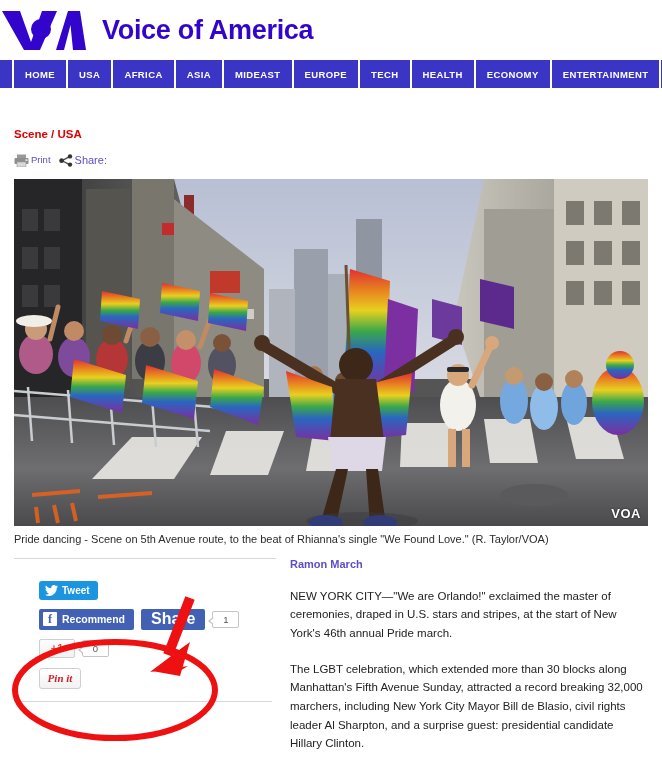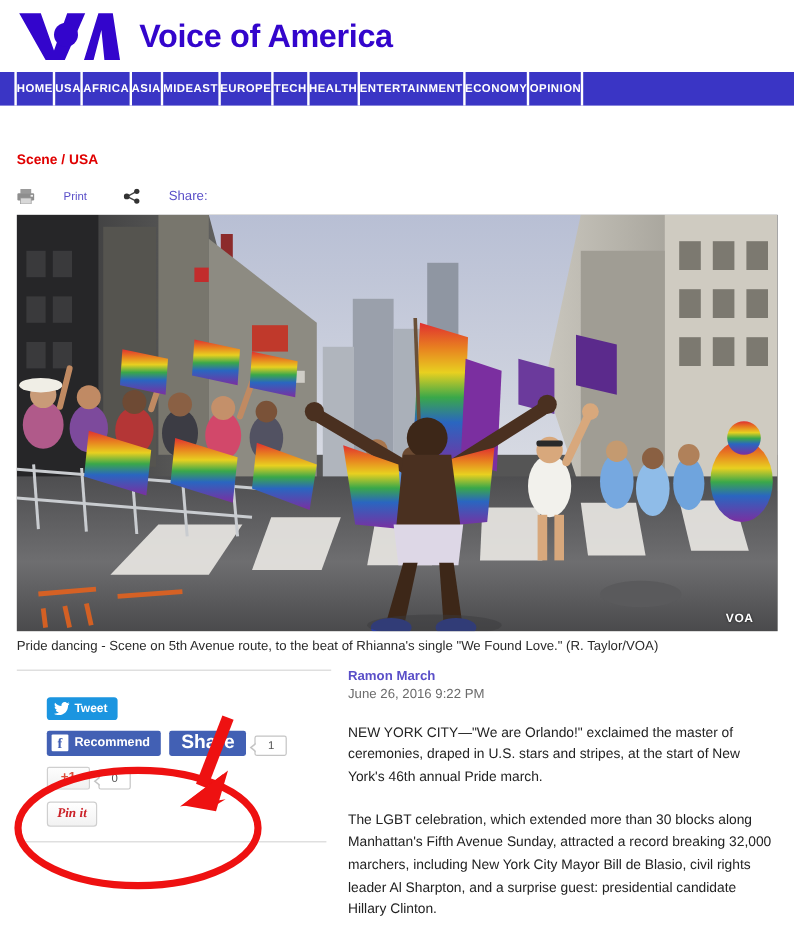--- a/index.html
+++ b/index.html
@@ -11,21 +11,20 @@
     width: 662px;
     height: 781px;
     overflow: hidden;
     font-family: "Liberation Sans", sans-serif;
     position: relative;
   }
 
   
   .masthead {
     height: 60px;
-    padding-left: 14px;
     display: flex;
     align-items: center;
     background: #ffffff;
   }
   .voa-logo-mark {
     width: 86px;
     height: 42px;
     flex: none;
     display: block;
   }
@@ -50,21 +49,21 @@
     border-bottom: 2px solid #ffffff;
   }
   .nav-item {
     display: flex;
     align-items: center;
     justify-content: center;
     color: #ffffff;
     font-size: 9.5px;
     font-weight: bold;
     letter-spacing: 0.4px;
-    padding: 0 0;
+    padding: 0 11px;
     border-right: 2px solid #ffffff;
     cursor: pointer;
     white-space: nowrap;
   }
   .nav-item:first-child {
     border-left: 2px solid #ffffff;
     margin-left: 12px;
   }
 
   
@@ -86,22 +85,22 @@
     font-weight: bold;
     color: #1a1a1a;
     line-height: 1.25;
     letter-spacing: -0.2px;
   }
 
   
   .util-row {
     margin-top: 14px;
     display: flex;
-    align-items: flex-end;
-    gap: 24px;
+    align-items: flex-start;
+    gap: 2px;
     height: 16px;
   }
   .printer-icon { width: 15px; height: 13px; display:block; }
   .util-link {
     font-size: 9.5px;
     color: #5A4FC8;
     cursor: pointer;
   }
   .share-icon { width: 14px; height: 13px; display:block; margin-left: 6px;}
   .util-label {
@@ -114,24 +113,24 @@
     margin-top: 9px;
     position: relative;
     width: 634px;
     height: 347px;
     overflow: hidden;
     background: #555;
   }
   .photo-svg { display:block; width: 634px; height: 347px; }
   .photo-credit {
     position: absolute;
-    right: 20px;
+    right: 7px;
     bottom: 5px;
     color: #ffffff;
-    font-size: 10px;
+    font-size: 13px;
     font-weight: bold;
     letter-spacing: 0.5px;
     text-shadow: 0 0 2px rgba(0,0,0,.8);
   }
   .caption {
     margin-top: 6px;
     font-size: 11px;
     color: #2b2b2b;
     line-height: 1.35;
   }
@@ -149,21 +148,21 @@
     border-top: 1px solid #d7d7d7;
     position: relative;
   }
   .col-article {
     flex: 1;
     padding-left: 14px;
     box-sizing: border-box;
   }
 
   
-  .sb-row { display: flex; align-items: flex-end; margin-bottom: 9px; padding-left: 25px; }
+  .sb-row { display: flex; align-items: center; margin-bottom: 9px; padding-left: 25px; }
 
   .btn-tweet {
     display: inline-flex;
     align-items: center;
     gap: 4px;
     background: #1B95E0;
     color: #fff;
     font-size: 10px;
     font-weight: bold;
     height: 19px;
@@ -328,22 +327,22 @@
 
 <div class="navbar">
   <div class="nav-item">HOME</div>
   <div class="nav-item">USA</div>
   <div class="nav-item">AFRICA</div>
   <div class="nav-item">ASIA</div>
   <div class="nav-item">MIDEAST</div>
   <div class="nav-item">EUROPE</div>
   <div class="nav-item">TECH</div>
   <div class="nav-item">HEALTH</div>
+  <div class="nav-item">ECONOMY</div>
   <div class="nav-item">ENTERTAINMENT</div>
-  <div class="nav-item">ECONOMY</div>
   <div class="nav-item">OPINION</div>
 </div>
 
 <div class="content">
 
   <div class="breadcrumb">Scene / USA</div>
 
 
   <div class="util-row">
     <svg class="printer-icon" viewBox="0 0 15 13">
@@ -594,21 +593,20 @@
         <div class="btn-pinit">
           <span>Pin it</span>
         </div>
       </div>
 
       <div class="social-rule"></div>
     </div>
 
     <div class="col-article">
       <div class="byline">Ramon March</div>
-      <div class="pubdate">June 26, 2016 9:22 PM</div>
       <p class="para">NEW YORK CITY—"We are Orlando!" exclaimed the master of ceremonies, draped in U.S. stars and stripes, at the start of New York's 46th annual Pride march.</p>
       <p class="para">The LGBT celebration, which extended more than 30 blocks along Manhattan's Fifth Avenue Sunday, attracted a record breaking 32,000 marchers, including New York City Mayor Bill de Blasio, civil rights leader Al Sharpton, and a surprise guest: presidential candidate Hillary Clinton.</p>
     </div>
   </div>
 </div>
 
 <svg class="annotation" viewBox="0 0 662 781">
   <ellipse cx="115" cy="690" rx="100" ry="48" fill="none" stroke="#EE1111" stroke-width="6"></ellipse>
   <line x1="190" y1="598" x2="168" y2="655" stroke="#EE1111" stroke-width="10" stroke-linecap="butt"></line>
   <polygon points="150,672 186,645 178,672 188,666" fill="#EE1111"></polygon>

